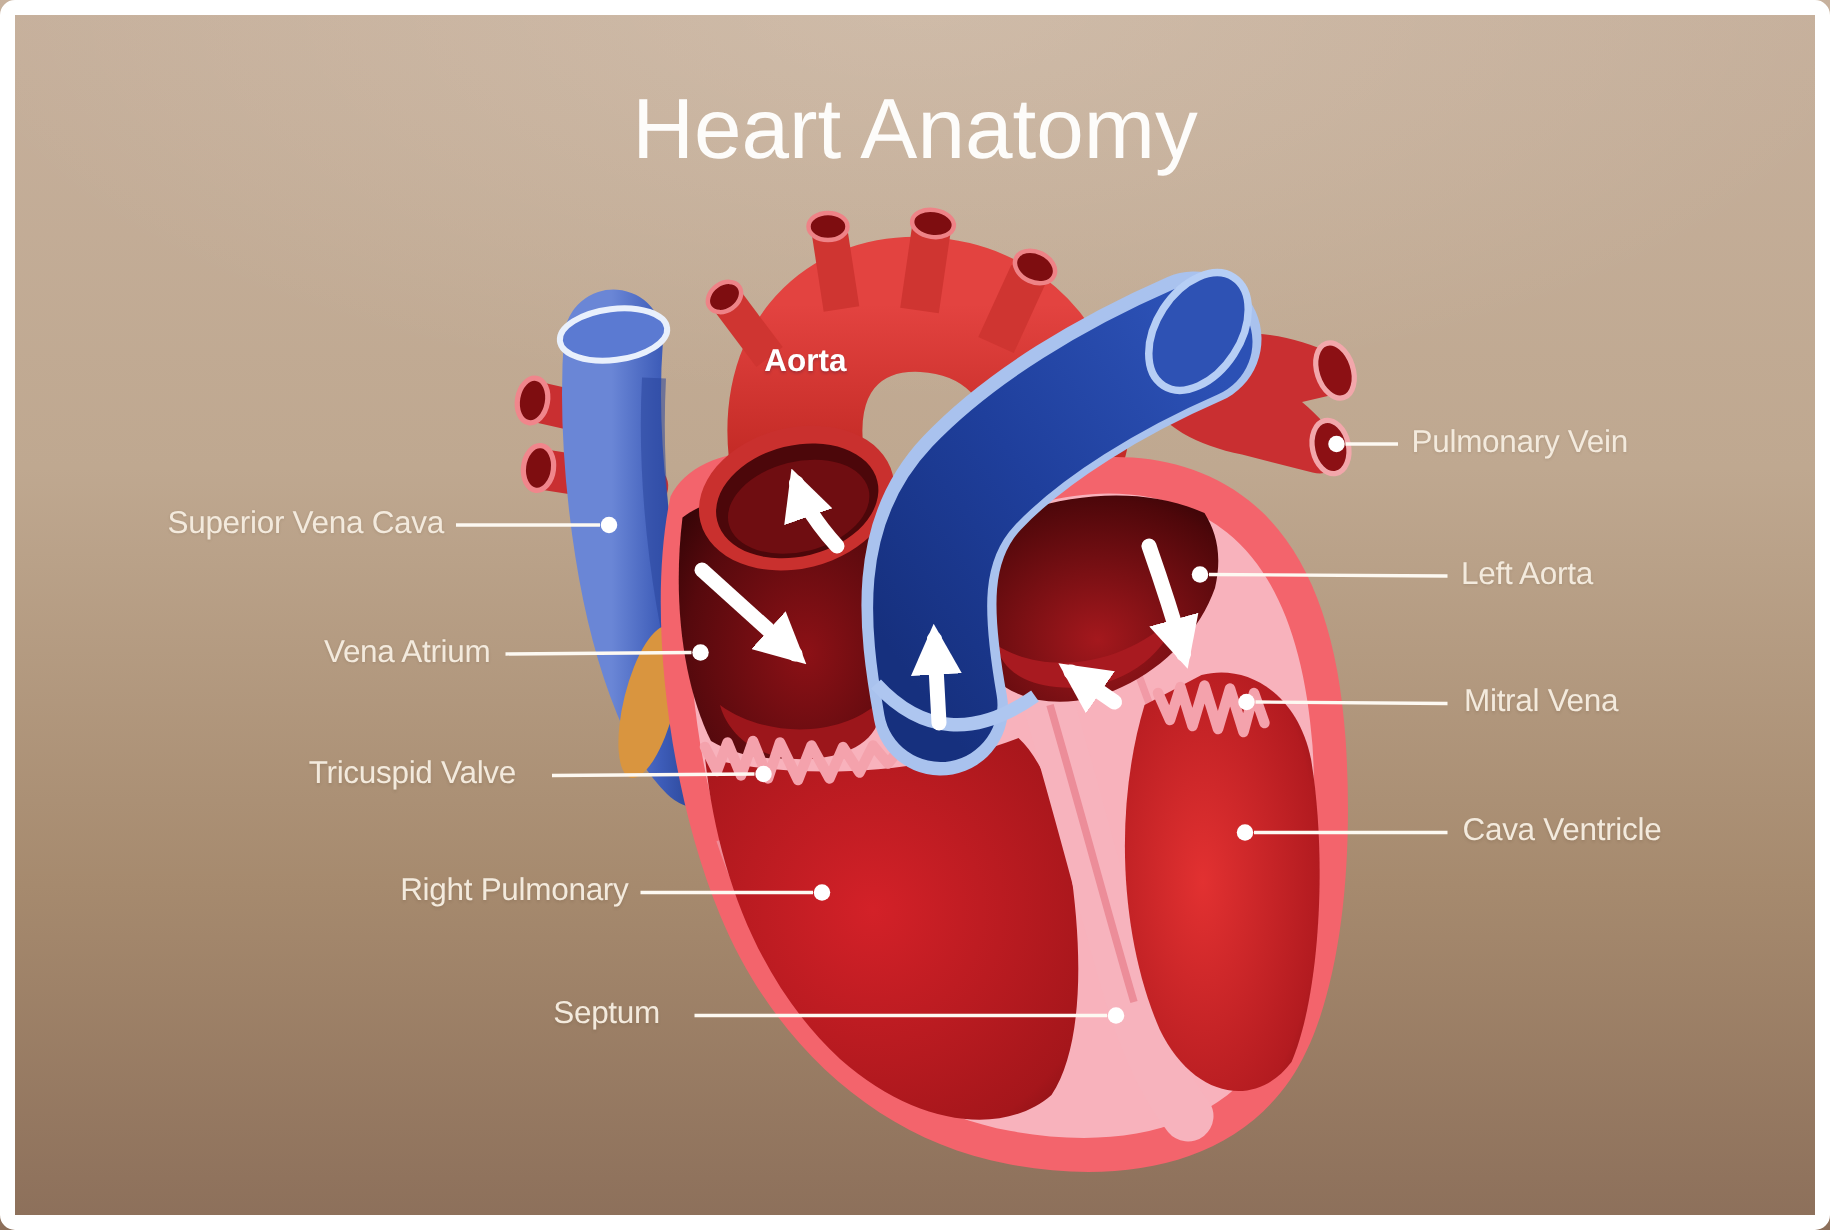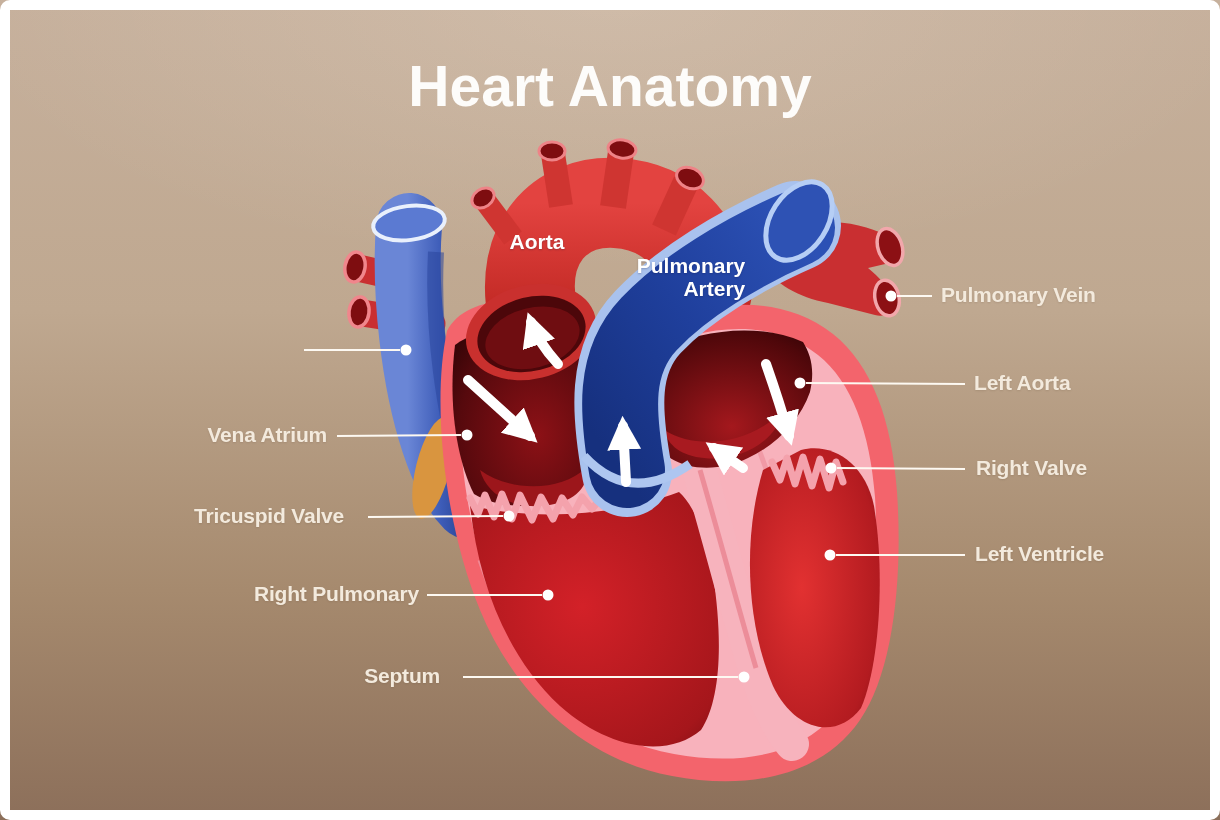--- a/index.html
+++ b/index.html
@@ -14,31 +14,31 @@
       radial-gradient(90% 55% at 50% 0%, rgba(255,246,234,0.16), rgba(255,246,234,0) 60%),
       linear-gradient(180deg,#c6b09c 0%,#bfa890 38%,#a68a6e 72%,#8c6f5a 100%);
   }
   .frame{
     position:absolute;inset:0;border:10px solid #ffffff;border-radius:10px;
     pointer-events:none;z-index:60;
   }
   svg.art{position:absolute;inset:0;z-index:10;}
   .title{
     position:absolute;left:50%;top:86px;transform:translate(-50%,-50%);
-    font-size:57px;font-weight:700;color:#fdfcfa;letter-spacing:0px;
+    font-size:57px;font-weight:400;color:#fdfcfa;letter-spacing:0px;
     white-space:nowrap;z-index:30;
   }
   .callout{
     position:absolute;z-index:30;white-space:nowrap;
-    font-size:21px;font-weight:700;color:#f3eadd;letter-spacing:-0.2px;
+    font-size:21px;font-weight:400;color:#f3eadd;letter-spacing:-0.2px;
     transform:translateY(-54%);
     text-shadow:0 1px 2px rgba(80,60,40,0.15);
   }
   .inline-label{
-    position:absolute;z-index:30;white-space:nowrap;text-align:right;
+    position:absolute;z-index:30;white-space:nowrap;text-align:left;
     font-size:21px;font-weight:700;color:#ffffff;
     transform:translate(-50%,-52%);
     text-shadow:0 1px 2px rgba(20,20,60,0.25);
   }
   .inline-label div{line-height:1.1;}
 </style>
 </head>
 <body>
 
 <div class="stage">
@@ -182,31 +182,28 @@
       <circle cx="744" cy="677" r="5.5"></circle>
       <circle cx="891" cy="296" r="5.5"></circle>
       <circle cx="800" cy="383" r="5.5"></circle>
       <circle cx="831" cy="468" r="5.5"></circle>
       <circle cx="830" cy="555" r="5.5"></circle>
     </g>
   </svg>
 
   <div class="title">Heart Anatomy</div>
 
+  <div class="callout" style="right:924px; top:350px">Superior Vena Cava</div>
   <div class="callout" style="right:893px; top:436px">Vena Atrium</div>
   <div class="callout" style="right:876px; top:517px">Tricuspid Valve</div>
   <div class="callout" style="right:801px; top:595px">Right Pulmonary</div>
   <div class="callout" style="right:780px; top:677px">Septum</div>
 
   <div class="callout" style="left:941px; top:296px">Pulmonary Vein</div>
   <div class="callout" style="left:974px; top:384px">Left Aorta</div>
-  <div class="callout" style="left:976px; top:469px">Right Valve</div>
-  <div class="callout" style="left:975px; top:555px">Left Ventricle</div>
+  <div class="callout" style="left:976px; top:469px">Mitral Vena</div>
+  <div class="callout" style="left:975px; top:555px">Cava Ventricle</div>
 
   <div class="inline-label" style="left:537px; top:242px">Aorta</div>
-  <div class="inline-label" style="left:691px; top:278px">
-    <div>Pulmonary</div>
-    <div>Artery</div>
-  </div>
 
 </div>
 
 <div class="frame"></div>
 
 </body></html>

